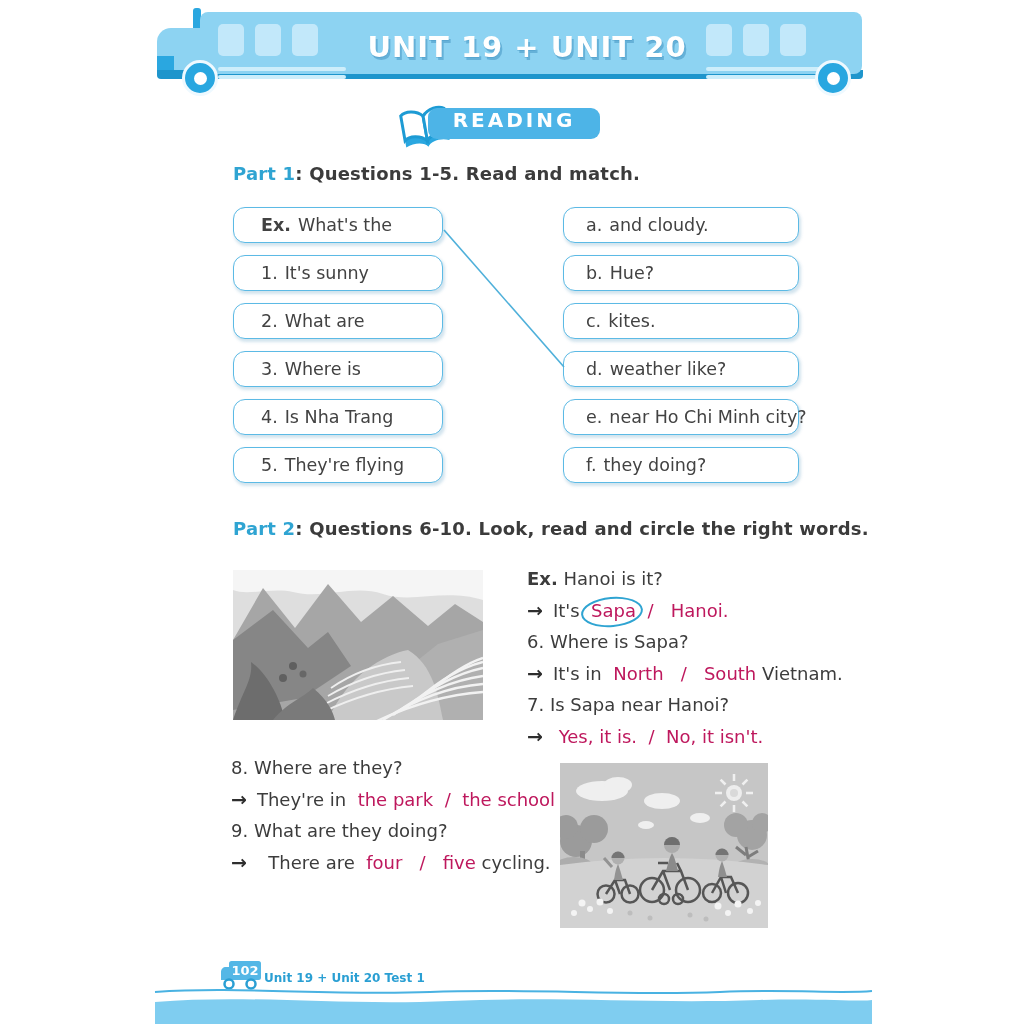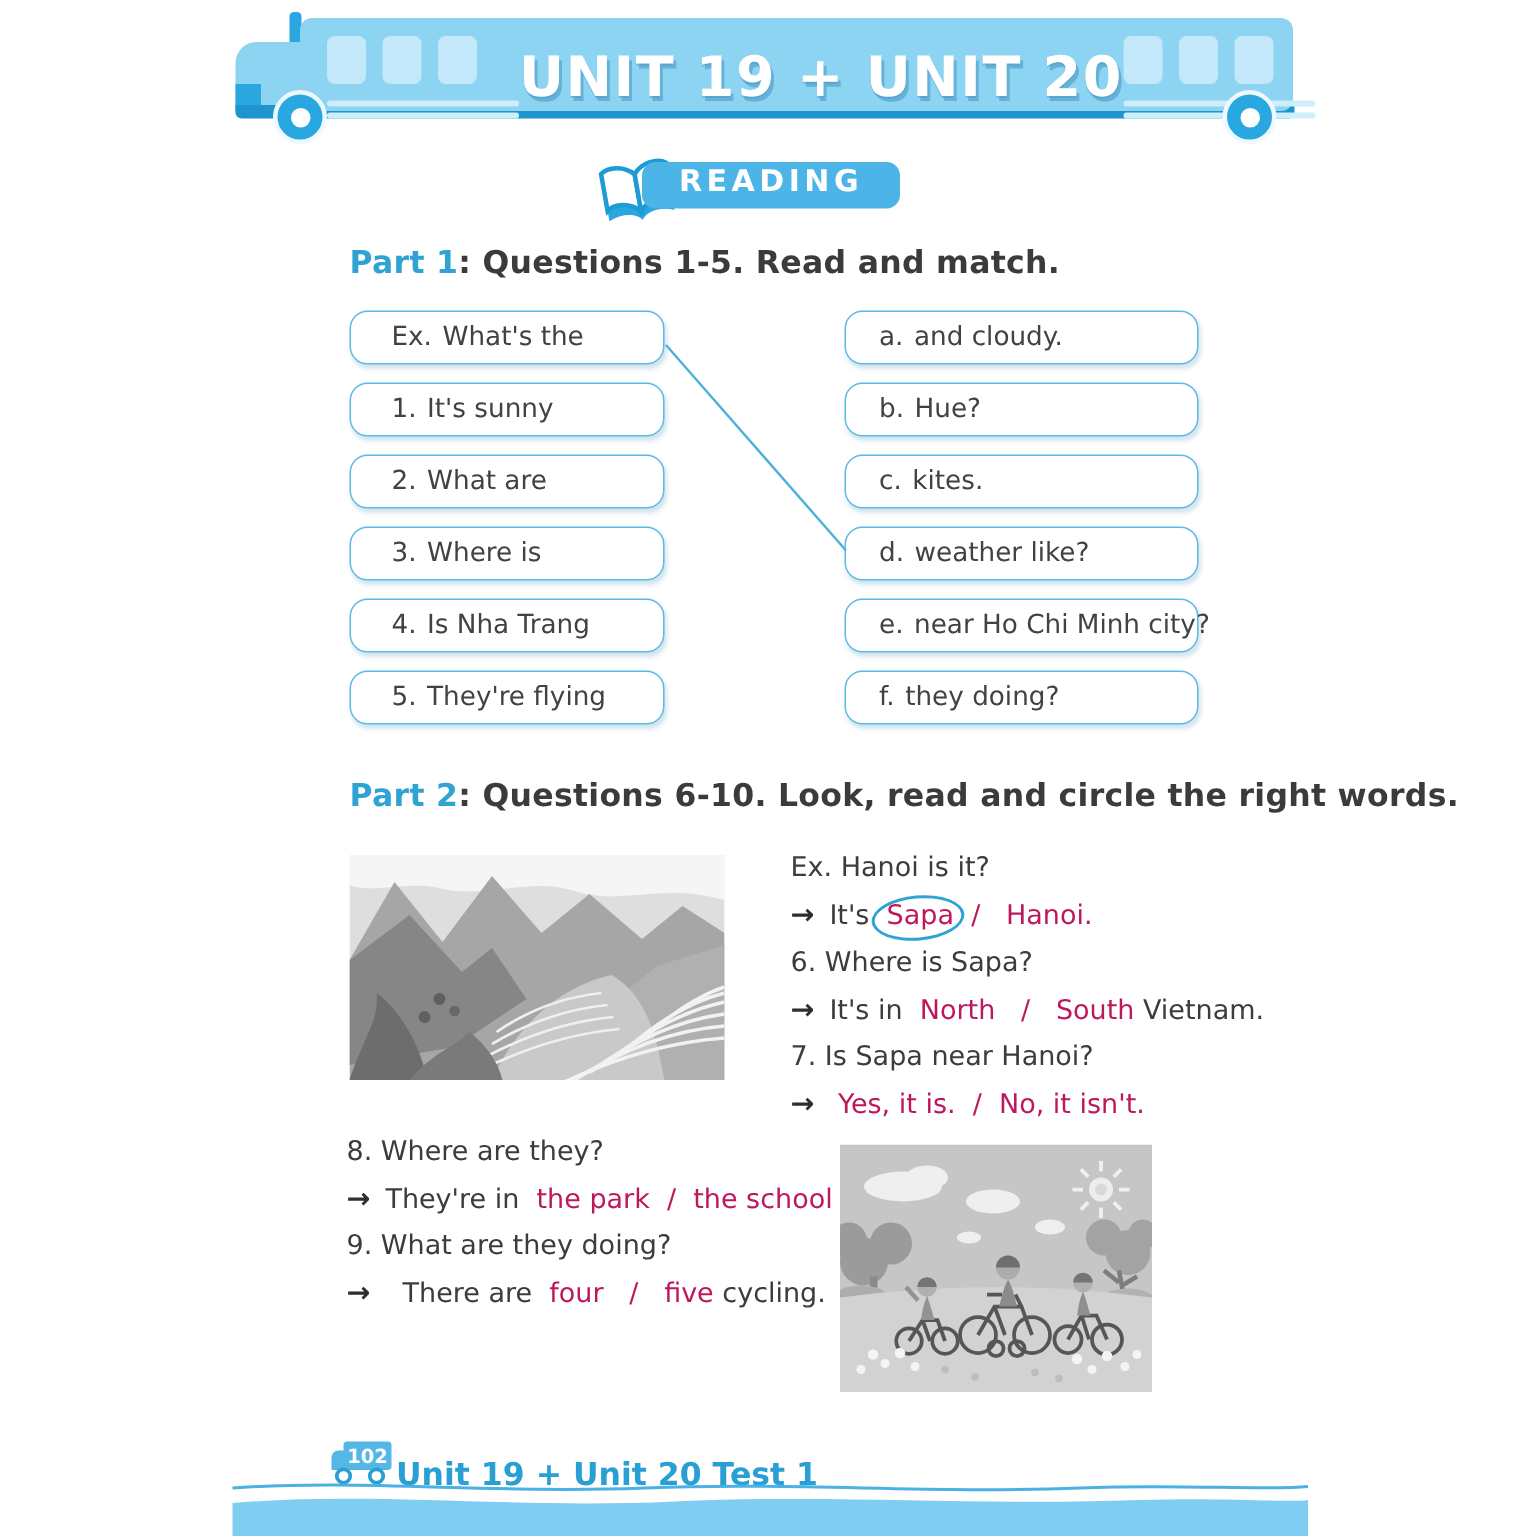--- a/index.html
+++ b/index.html
@@ -11,50 +11,50 @@
   .bus{position:absolute;left:155px;top:8px;width:710px;height:90px}
   .bus-mirror{position:absolute;left:38px;top:0;width:8px;height:24px;background:#2aa7e0;border-radius:3px}
   .bus-cab{position:absolute;left:2px;top:20px;width:58px;height:50px;background:#8dd3f2;border-radius:14px 0 0 4px}
   .bus-step{position:absolute;left:2px;top:48px;width:17px;height:22px;background:#2aa7e0;border-radius:0 0 0 6px}
   .bus-stripe{position:absolute;left:2px;top:62px;width:706px;height:9px;background:#1e95cc;border-radius:0 0 4px 4px}
   .bus-body{position:absolute;left:45px;top:4px;width:662px;height:62px;background:#8dd3f2;border-radius:8px;display:flex;align-items:flex-start;justify-content:space-between;padding:12px 26px 0 18px}
   .win-group{display:flex;flex-direction:column;width:130px}
   .wins{display:flex;gap:11px;margin-bottom:7px}
   .win{width:26px;height:32px;background:#c2e8fa;border-radius:5px}
   .lines i{display:block;width:128px;height:4px;background:#cdeefb;border-radius:2px;margin-top:4px}
-  .bus-title{font-size:37px;font-weight:bold;color:#ffffff;letter-spacing:1px;white-space:nowrap;margin-top:6px;
+  .bus-title{font-size:29px;font-weight:bold;color:#ffffff;letter-spacing:1px;white-space:nowrap;margin-top:6px;
     text-shadow:2px 3px 0 rgba(70,150,195,.55),0 1px 0 rgba(70,150,195,.4)}
   .wheel{position:absolute;width:36px;height:36px;border-radius:50%;background:#29a7e0;border:3px solid #eef9ff;top:52px;display:flex;align-items:center;justify-content:center}
   .wheel .hub{width:13px;height:13px;border-radius:50%;background:#ffffff}
   .wheel-front{left:27px}
   .wheel-rear{left:660px}
 
   
   .reading-wrap{position:absolute;left:398px;top:104px;width:230px;height:44px}
   .book-icon{position:absolute;left:0;top:0}
   .reading-badge{position:absolute;left:30px;top:4px;width:172px;height:31px;background:#4db4e7;border-radius:9px;display:flex;justify-content:center}
   .reading-badge span{color:#fff;font-weight:bold;font-size:20px;letter-spacing:3px}
 
   
-  .part-heading{position:absolute;left:233px;font-size:21px;font-weight:bold;color:#3b3b3b;letter-spacing:.2px;white-space:pre}
+  .part-heading{position:absolute;left:233px;font-size:18px;font-weight:bold;color:#3b3b3b;letter-spacing:.2px;white-space:pre}
   .part1-heading{top:163px}
   .part2-heading{top:518px}
   .part-label{color:#2fa4d2}
 
   
   .match-area{position:absolute;left:233px;top:207px;width:566px;height:276px}
   .match-col{position:absolute;top:0;display:flex;flex-direction:column;gap:12px}
   .match-left{left:0;width:210px}
   .match-right{left:330px;width:236px}
   .match-box{height:36px;background:#fff;border:1.6px solid #5cbae5;border-radius:12px;display:flex;align-items:center;
     box-shadow:1.5px 2.5px 3px rgba(110,165,200,.3);font-size:17.5px;color:#424242;white-space:pre}
   .match-box.left{padding-left:27px}
   .match-box.right{padding-left:22px}
   .match-box .prefix{margin-right:7px}
-  .bold{font-weight:normal}
+  .bold{font-weight:bold}
   .connector{position:absolute;left:0;top:0;pointer-events:none}
 
   
   .photo{position:absolute;line-height:0}
   .photo-sapa{left:233px;top:570px}
   .photo-cycling{left:560px;top:763px}
 
   
   .qa{position:absolute}
   .qa-top{left:527px;top:563px}
@@ -62,21 +62,21 @@
   .qa-line{display:block;white-space:pre;font-size:18px;color:#3c3c3c;line-height:31.5px;height:31.5px}
   .qa-line .arrow{font-weight:bold;color:#2e2e2e;margin-right:10px;font-size:19px}
   .qa-line .blue{color:#be185d}
   .circled{position:relative}
   .circled::before{content:"";position:absolute;left:-10px;right:-7px;top:-3px;bottom:-6px;border:2px solid #2fa4d2;border-radius:50%;transform:rotate(-5deg)}
 
   
   .footer{position:absolute;left:218px;top:958px;width:420px;height:40px}
   .footer-bus{position:absolute;left:0;top:0}
   .footer-bus text{font-family:"DejaVu Sans","Liberation Sans",sans-serif}
-  .footer-label{position:absolute;left:46px;top:13px;font-size:21px;font-weight:bold;color:#2a9fd3;white-space:nowrap}
+  .footer-label{position:absolute;left:46px;top:13px;font-size:12px;font-weight:bold;color:#2a9fd3;white-space:nowrap}
 
   .bottom-wave{position:absolute;left:0;bottom:0}
 </style>
 </head>
 <body>
 
 <div class="page">
 
   <div class="bus">
     <div class="bus-mirror"></div>

